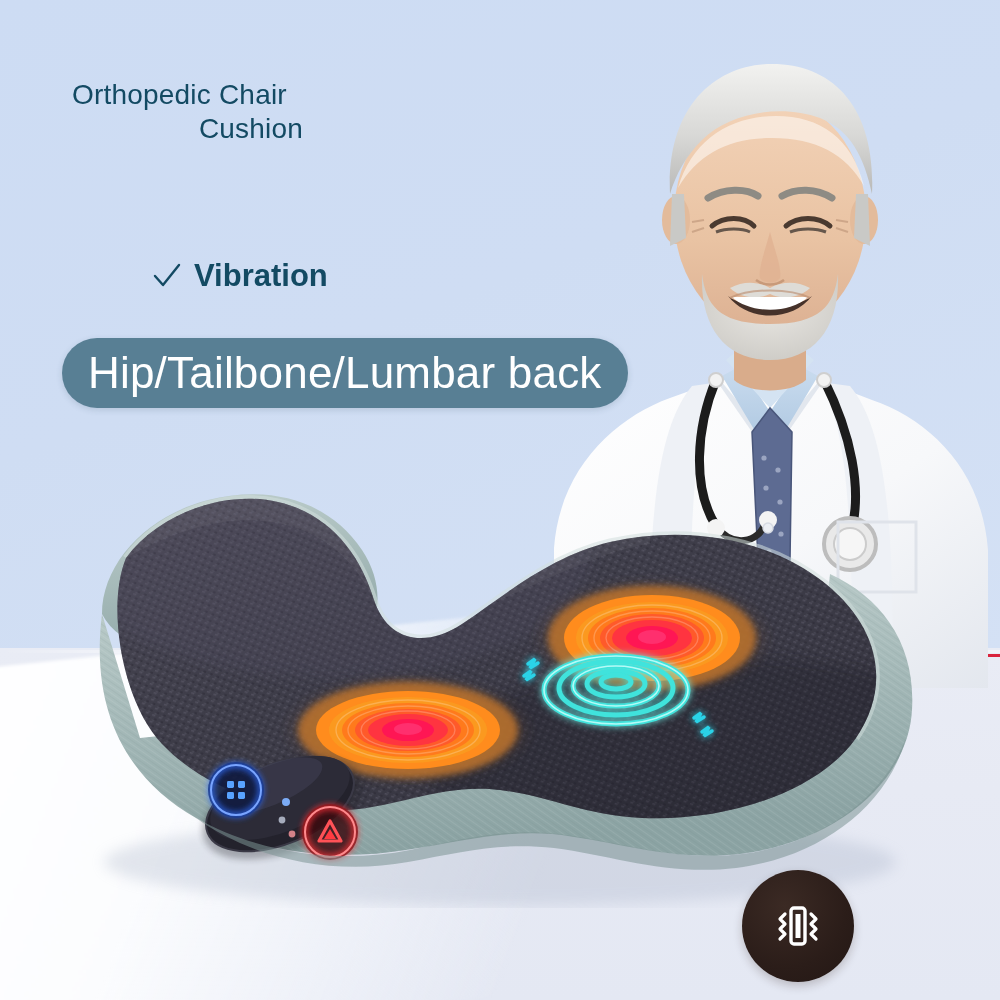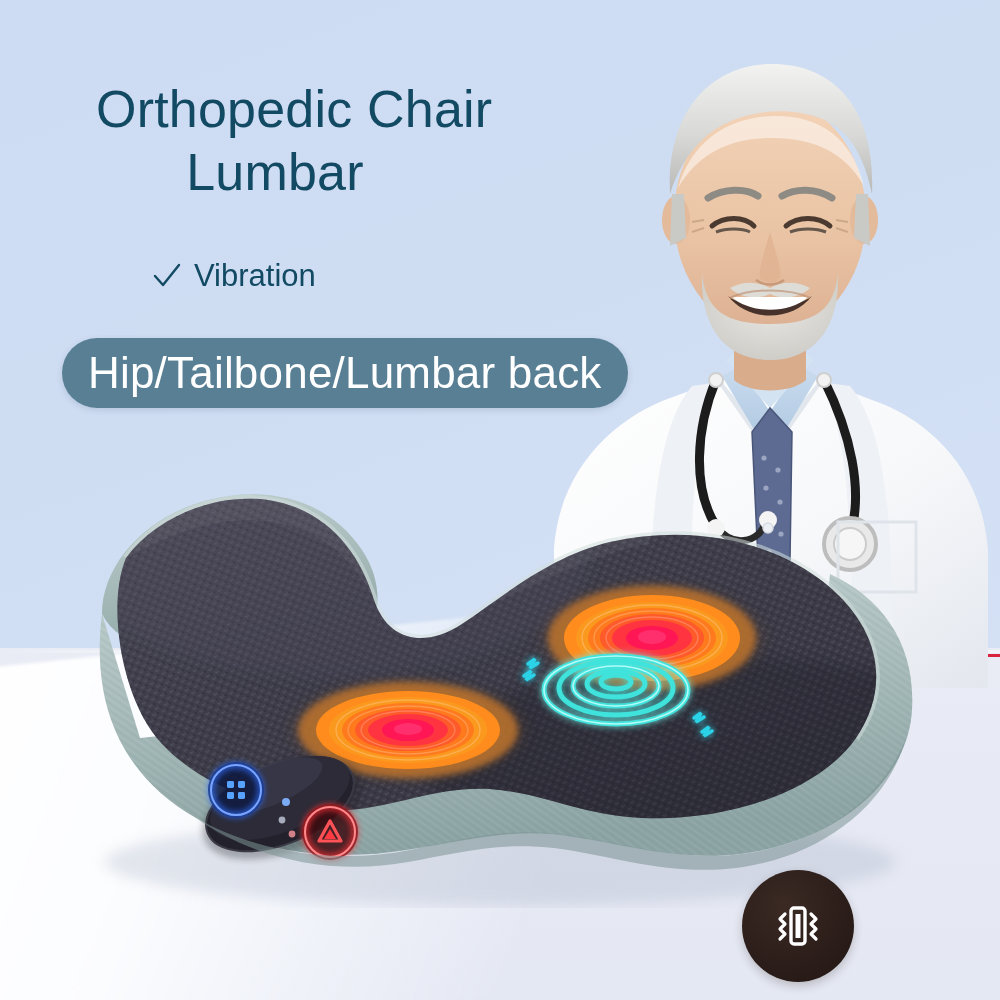--- a/index.html
+++ b/index.html
@@ -44,33 +44,33 @@
   
   .doctor { position:absolute; left:520px; top:-12px; width:500px; height:700px; }
   .doc-svg { width:100%; height:100%; display:block; }
 
   
   .cushion { position:absolute; left:30px; top:438px; width:930px; height:470px; }
   .cushion-svg { width:100%; height:100%; display:block; }
 
   
   .headline {
-    position:absolute; left:96px; top:78px; width:430px;
+    position:absolute; left:72px; top:78px; width:430px;
     color:#134a63;
-    font-size:52px; line-height:1.22;
+    font-size:28px; line-height:1.22;
     font-weight:400;
     letter-spacing:.2px;
   }
   .headline .l1 { display:block; text-align:left; }
   .headline .l2 { display:block; text-align:center; padding-right:72px; }
 
   .feature-row {
     position:absolute; left:152px; top:258px;
     display:flex; align-items:center; gap:12px;
-    color:#134a63; font-size:31px;
+    color:#134a63; font-size:31px;font-weight:bold;
   }
   .check-ico { width:30px; height:30px; display:block; }
 
   .pill {
     position:absolute; left:62px; top:338px;
     height:70px; padding:0 26px;
     display:flex; align-items:center;
     background:#587f94;
     border-radius:38px;
     color:#ffffff;
@@ -414,21 +414,21 @@
 
       <path d="M 166 380 C 230 416 310 426 380 412 C 438 400 476 390 528 396
                C 592 404 648 424 712 416 C 790 406 852 362 876 300
                C 856 372 786 420 706 430 C 638 438 584 418 524 410
                C 470 404 432 414 378 424 C 300 438 222 420 166 380 Z" fill="#7c9494" opacity=".55"></path>
     </svg>
   </div>
 
   <div class="headline">
     <span class="l1">Orthopedic Chair</span>
-    <span class="l2">Lumbar</span>
+    <span class="l2">Cushion</span>
   </div>
 
   <div class="feature-row">
     <svg class="check-ico" viewBox="0 0 30 30">
       <path d="M 3 15 L 11 24 L 27 4" fill="none" stroke="#134a63" stroke-width="2.4" stroke-linecap="round" stroke-linejoin="round"></path>
     </svg>
     <span>Vibration</span>
   </div>
 
   <div class="pill">

